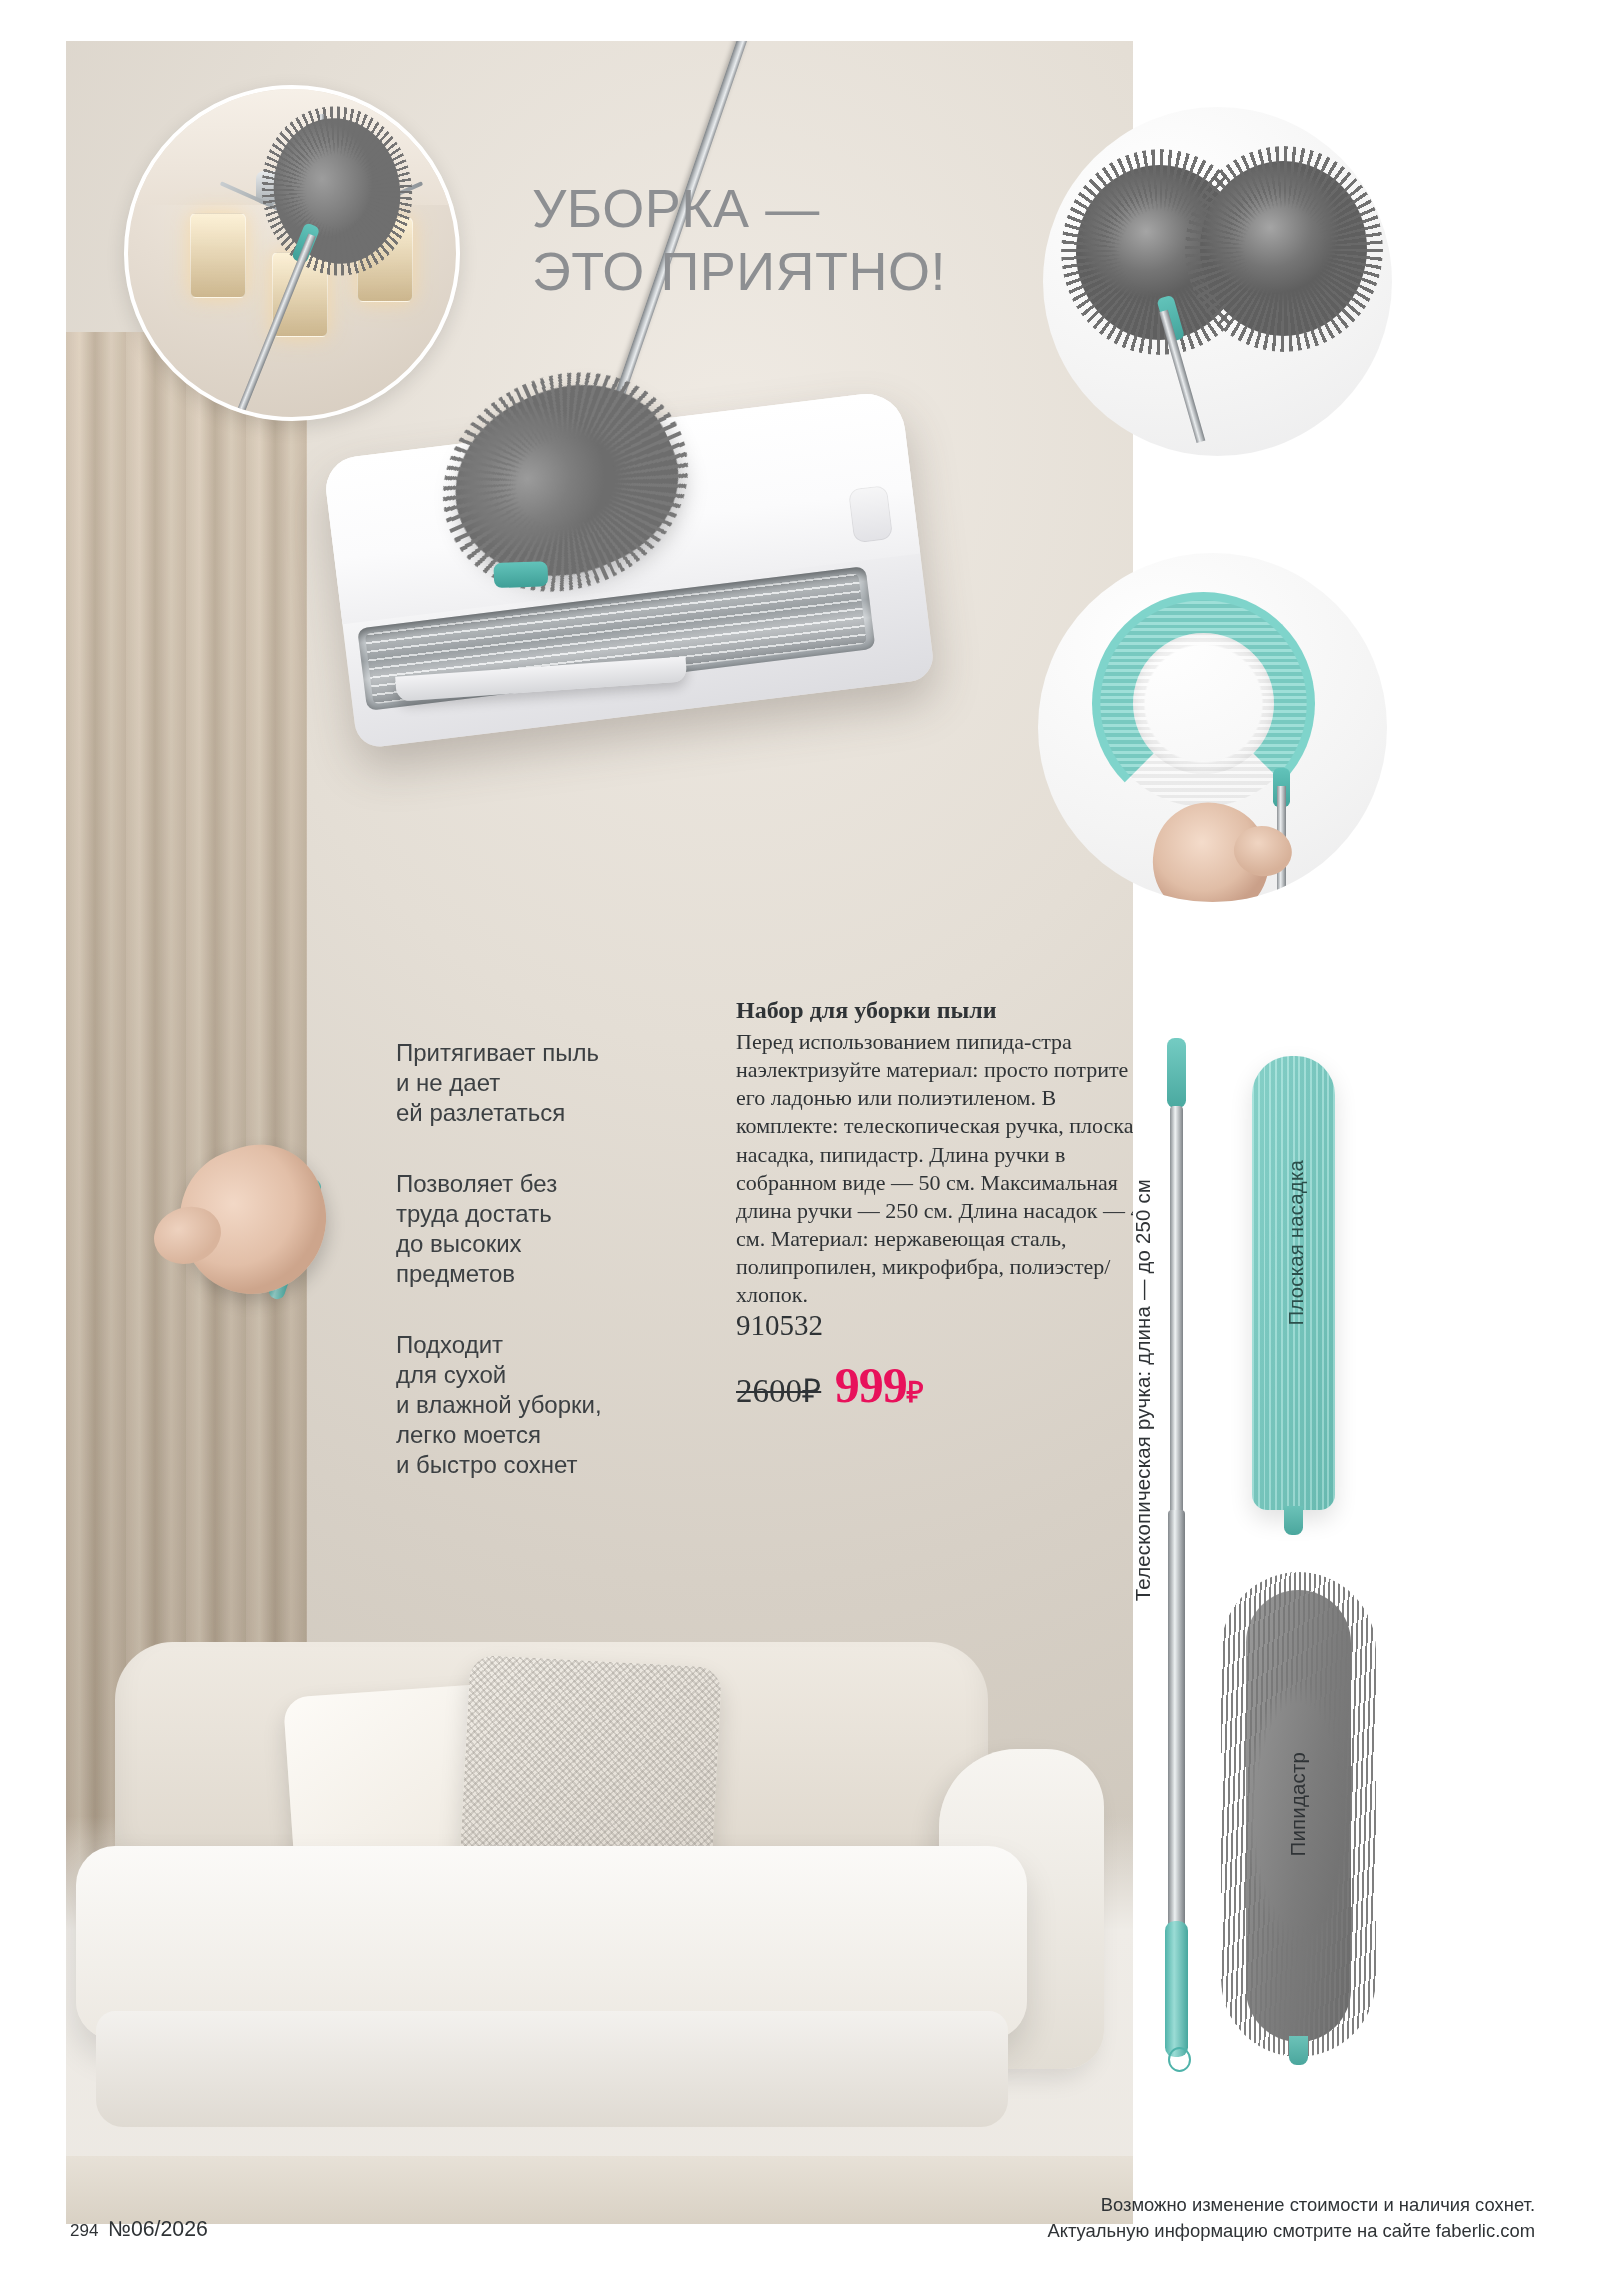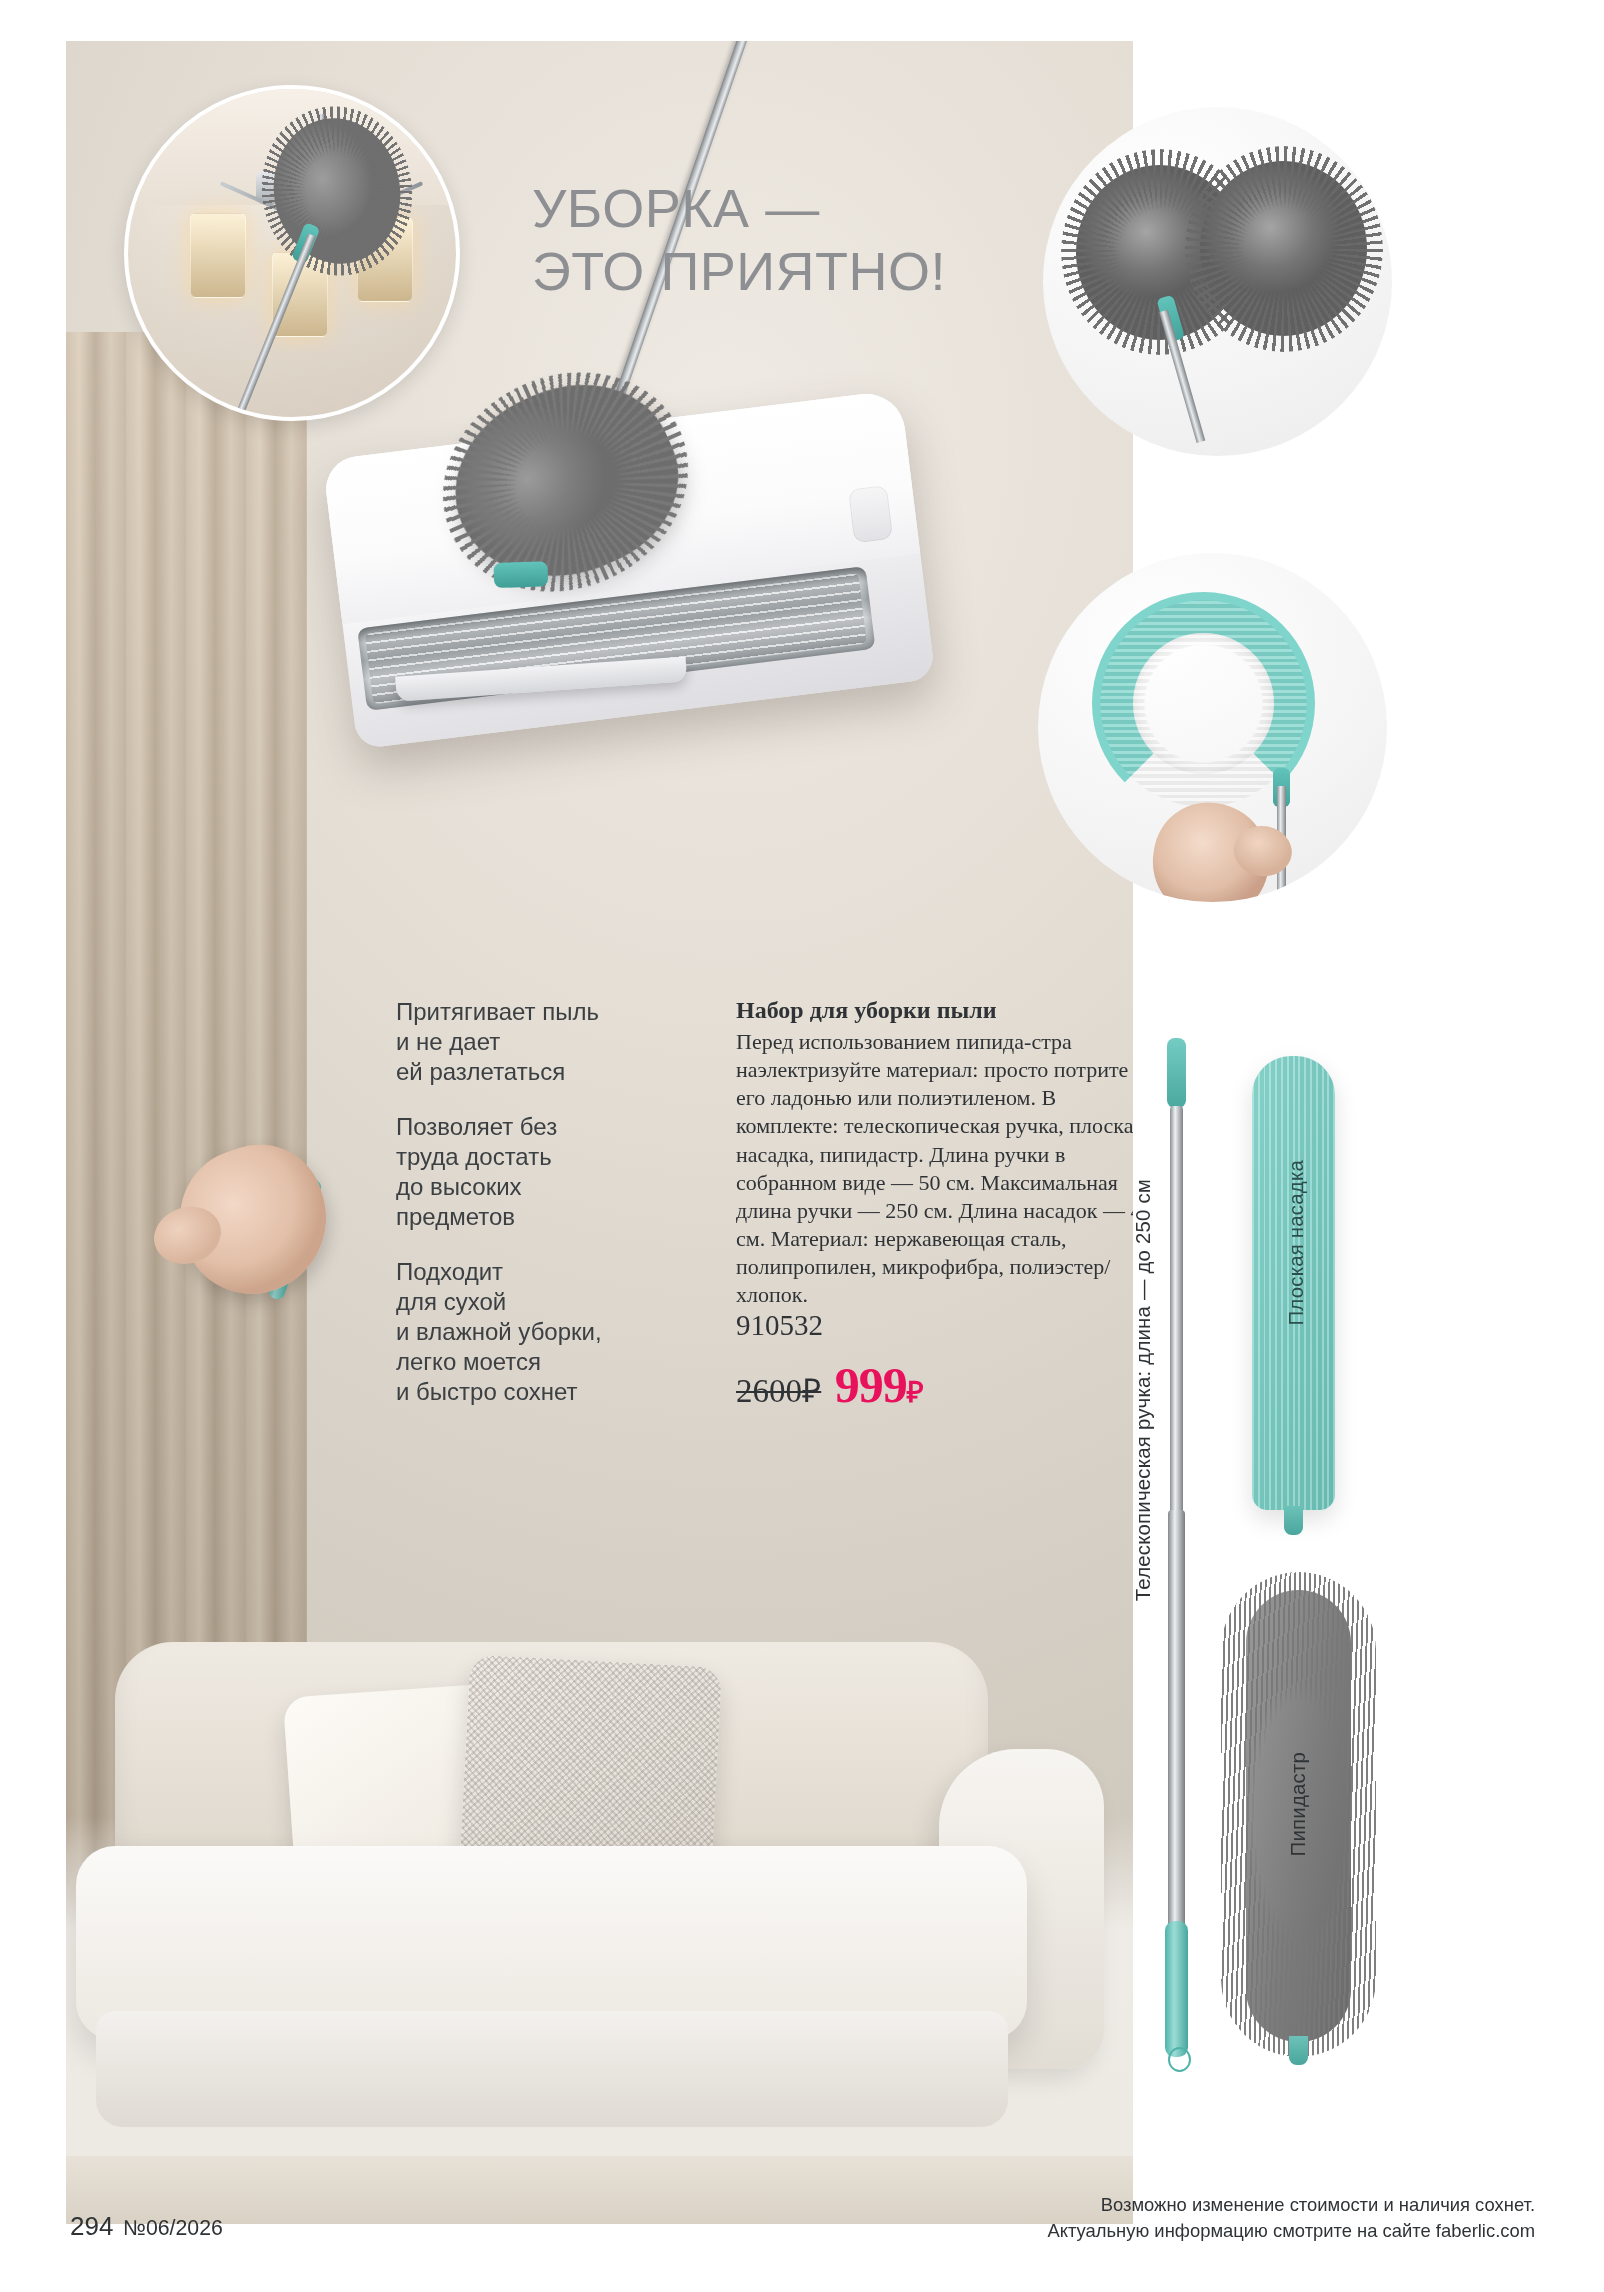--- a/index.html
+++ b/index.html
@@ -378,21 +378,21 @@
   
   .features {
     position: absolute;
     left: 330px;
     top: 956px;
     width: 291px;
     color: #3c4043;
     font-size: 24px;
     line-height: 1.25;
   }
-  .features .f-item { margin-bottom: 25px; white-space: pre-line; }
+  .features .f-item { margin-bottom: 25px; white-space: pre-line; margin-top: 41px; }
 
   
   .desc {
     position: absolute;
     left: 670px;
     top: 956px;
     width: 417px;
     color: #2f3336;
     font-family: Liberation Serif, serif;
   }
@@ -664,21 +664,21 @@
   .footer-left {
     position: absolute;
     left: 70px;
     bottom: 50px;
     font-size: 21.3px;
     color: #2f3336;
     display: flex;
     align-items: baseline;
     gap: 9.7px;
   }
-  .footer-left .page-num { font-size: 26px; }
+  .footer-left .page-num { font-size: 17px; }
   .footer-right {
     position: absolute;
     right: 70px;
     bottom: 47px;
     text-align: right;
     font-size: 18.4px;
     line-height: 1.45;
     color: #2f3336;
   }
 </style>

